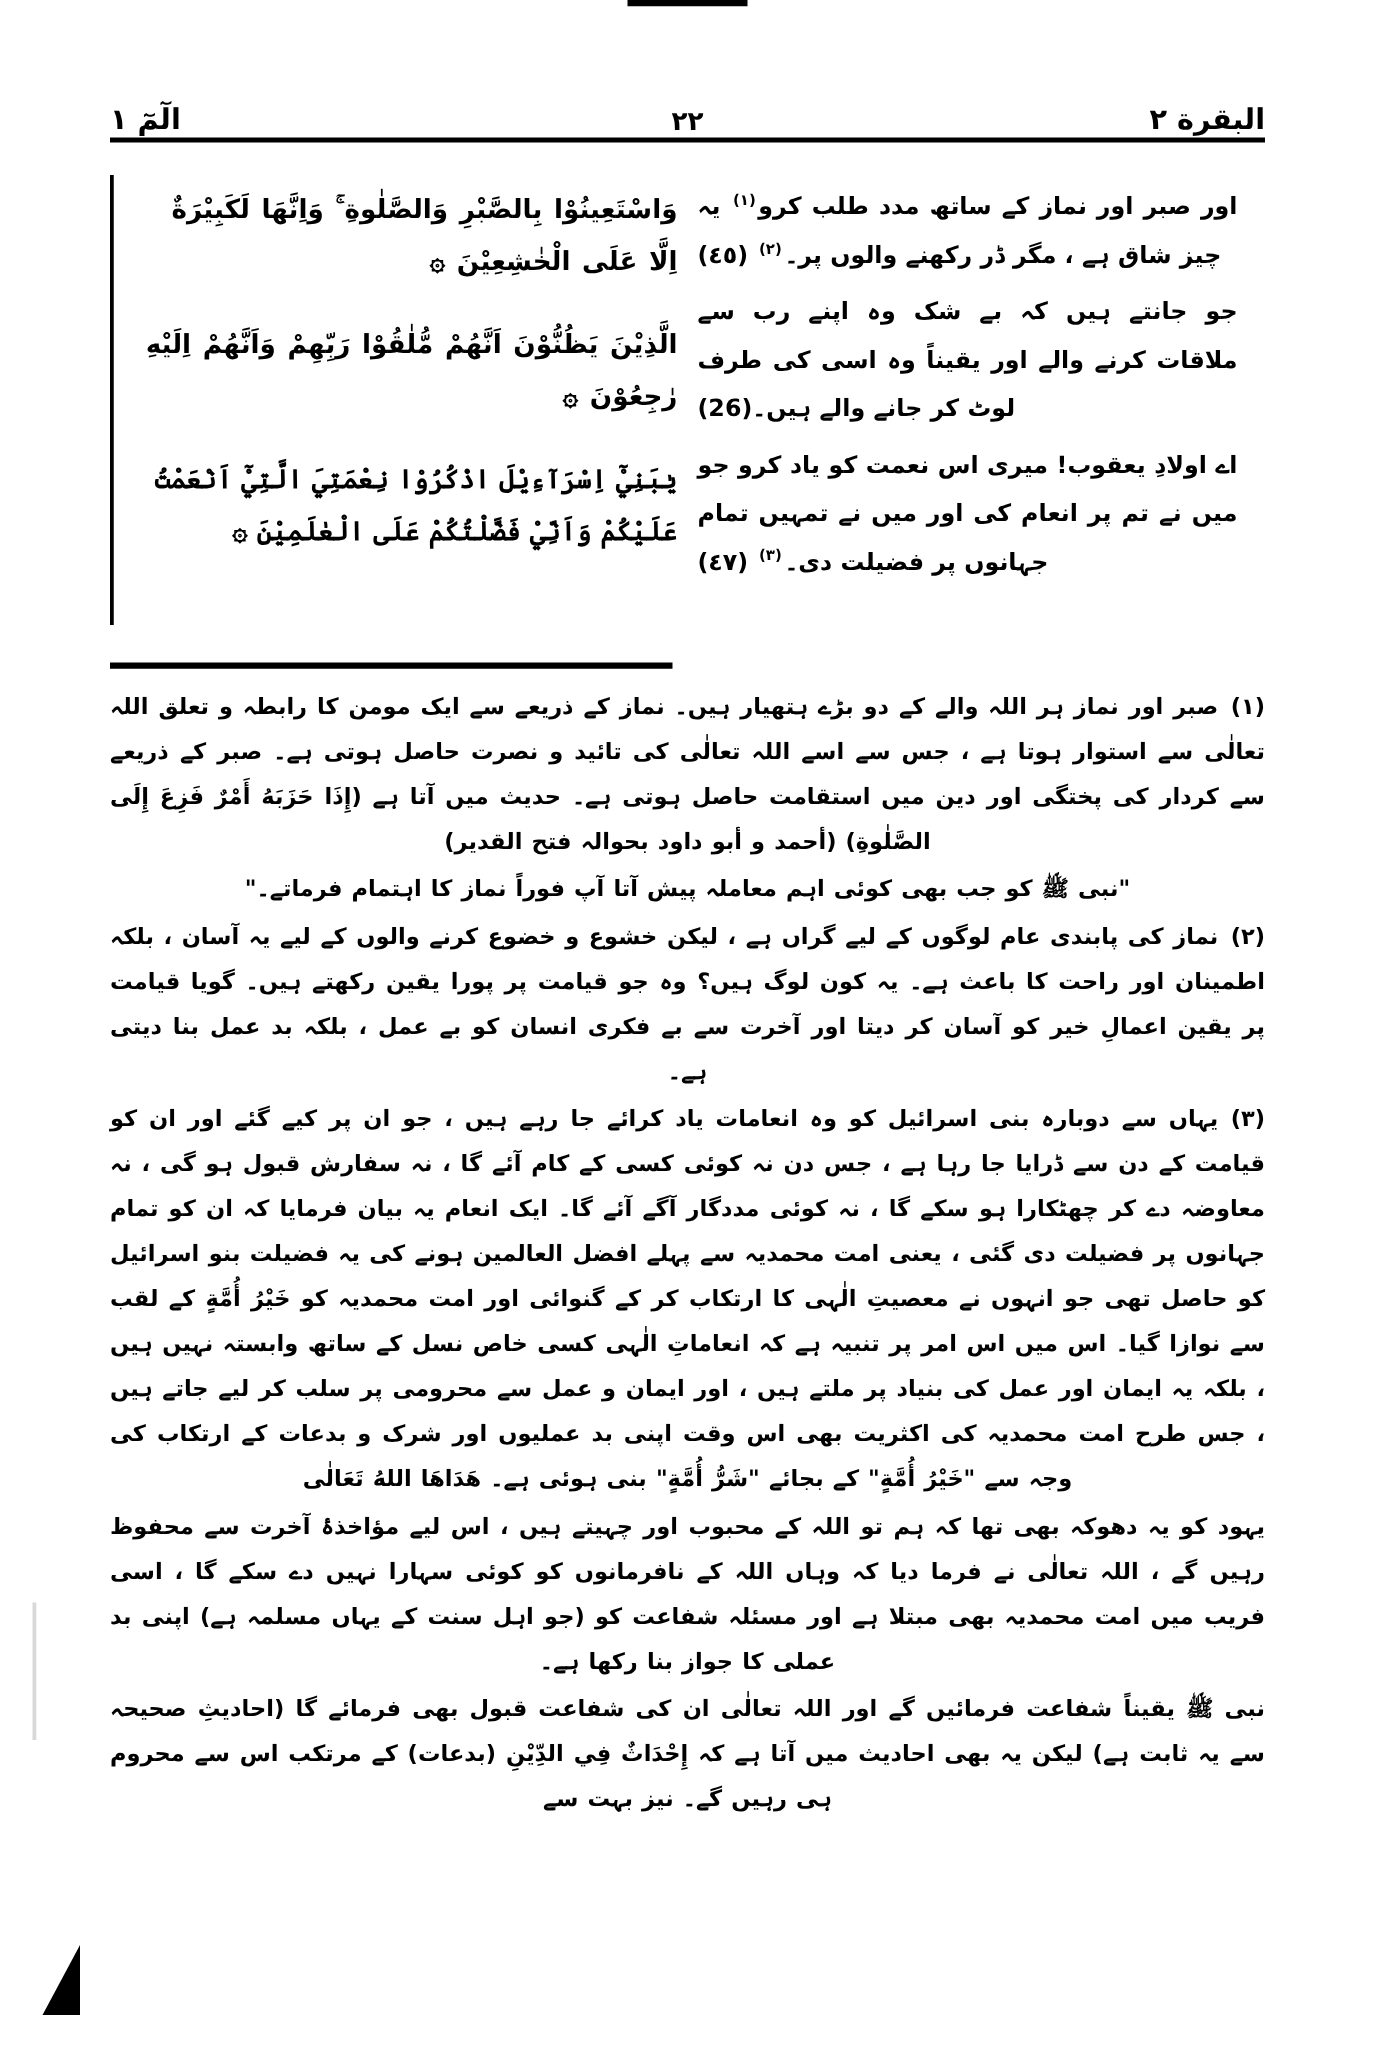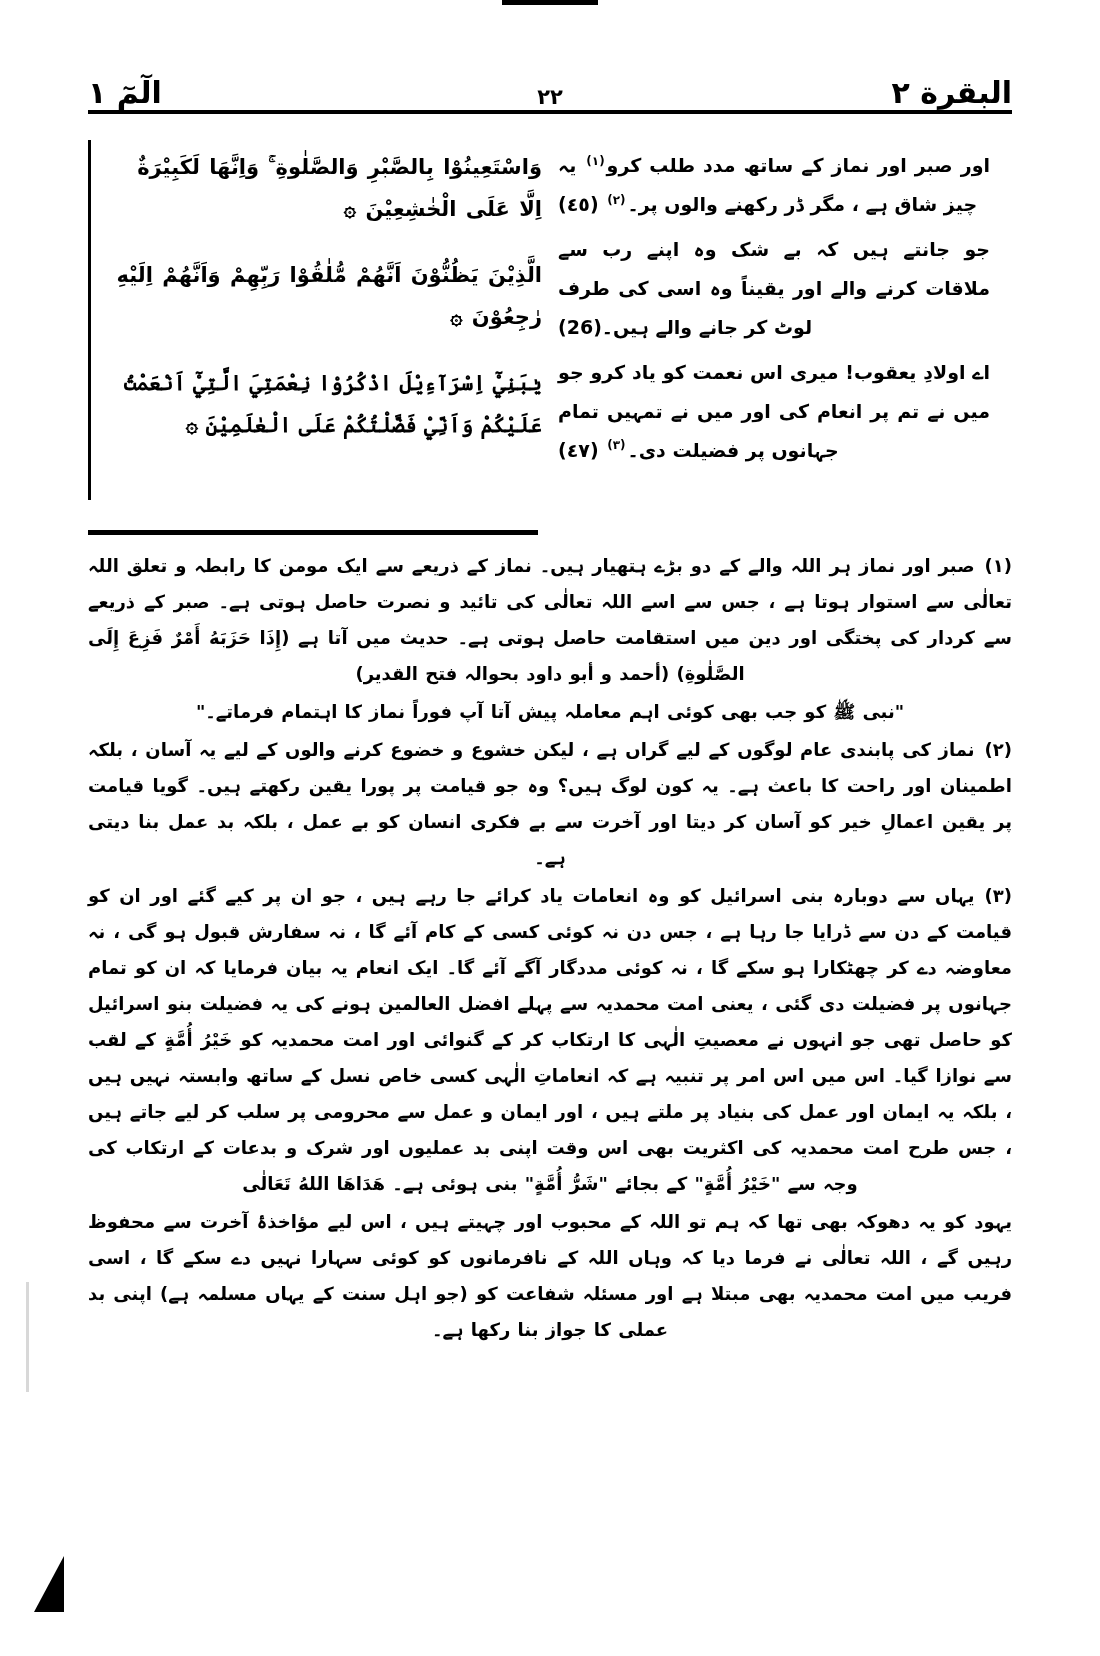--- a/index.html
+++ b/index.html
@@ -30,21 +30,21 @@
     right: 88px;
     height: 46px;
     display: flex;
     align-items: flex-end;
     justify-content: space-between;
     direction: rtl;
   }
   .header-surah,
   .header-juz {
     font-family: "DejaVu Sans", sans-serif;
-    font-size: 30px;
+    font-size: 23px;
     font-weight: 700;
     line-height: 1;
     white-space: nowrap;
   }
   .header-page {
     font-family: "DejaVu Sans", sans-serif;
     font-size: 21px;
     font-weight: 700;
     line-height: 1;
     position: absolute;
@@ -234,19 +234,22 @@
     <p class="note">
       <span class="note-marker">(٢)</span><span>نماز کی پابندی عام لوگوں کے لیے گراں ہے ، لیکن خشوع و خضوع کرنے والوں کے لیے یہ آسان ، بلکہ اطمینان اور راحت کا باعث ہے۔ یہ کون لوگ ہیں؟ وہ جو قیامت پر پورا یقین رکھتے ہیں۔ گویا قیامت پر یقین اعمالِ خیر کو آسان کر دیتا اور آخرت سے بے فکری انسان کو بے عمل ، بلکہ بد عمل بنا دیتی ہے۔</span>
     </p>
 
     <p class="note">
       <span class="note-marker">(٣)</span><span>یہاں سے دوبارہ بنی اسرائیل کو وہ انعامات یاد کرائے جا رہے ہیں ، جو ان پر کیے گئے اور ان کو قیامت کے دن سے ڈرایا جا رہا ہے ، جس دن نہ کوئی کسی کے کام آئے گا ، نہ سفارش قبول ہو گی ، نہ معاوضہ دے کر چھٹکارا ہو سکے گا ، نہ کوئی مددگار آگے آئے گا۔ ایک انعام یہ بیان فرمایا کہ ان کو تمام جہانوں پر فضیلت دی گئی ، یعنی امت محمدیہ سے پہلے افضل العالمین ہونے کی یہ فضیلت بنو اسرائیل کو حاصل تھی جو انہوں نے معصیتِ الٰہی کا ارتکاب کر کے گنوائی اور امت محمدیہ کو خَيْرُ أُمَّةٍ کے لقب سے نوازا گیا۔ اس میں اس امر پر تنبیہ ہے کہ انعاماتِ الٰہی کسی خاص نسل کے ساتھ وابستہ نہیں ہیں ، بلکہ یہ ایمان اور عمل کی بنیاد پر ملتے ہیں ، اور ایمان و عمل سے محرومی پر سلب کر لیے جاتے ہیں ، جس طرح امت محمدیہ کی اکثریت بھی اس وقت اپنی بد عملیوں اور شرک و بدعات کے ارتکاب کی وجہ سے "خَيْرُ أُمَّةٍ" کے بجائے "شَرُّ أُمَّةٍ" بنی ہوئی ہے۔ هَدَاهَا اللهُ تَعَالٰى</span>
     </p>
     <p class="note">
       <span>یہود کو یہ دھوکہ بھی تھا کہ ہم تو اللہ کے محبوب اور چہیتے ہیں ، اس لیے مؤاخذۂ آخرت سے محفوظ رہیں گے ، اللہ تعالٰی نے فرما دیا کہ وہاں اللہ کے نافرمانوں کو کوئی سہارا نہیں دے سکے گا ، اسی فریب میں امت محمدیہ بھی مبتلا ہے اور مسئلہ شفاعت کو (جو اہل سنت کے یہاں مسلمہ ہے) اپنی بد عملی کا جواز بنا رکھا ہے۔</span>
     </p>
+    <p class="note">
+      <span>نبی ﷺ یقیناً شفاعت فرمائیں گے اور اللہ تعالٰی ان کی شفاعت قبول بھی فرمائے گا (احادیثِ صحیحہ سے یہ ثابت ہے) لیکن یہ بھی احادیث میں آتا ہے کہ إِحْدَاثٌ فِي الدِّيْنِ (بدعات) کے مرتکب اس سے محروم ہی رہیں گے۔ نیز بہت سے</span>
+    </p>
 
   </div>
 
   <div class="spine-tick"></div>
   <div class="corner-mark"></div>
 
 </div>
 
 </body></html>

